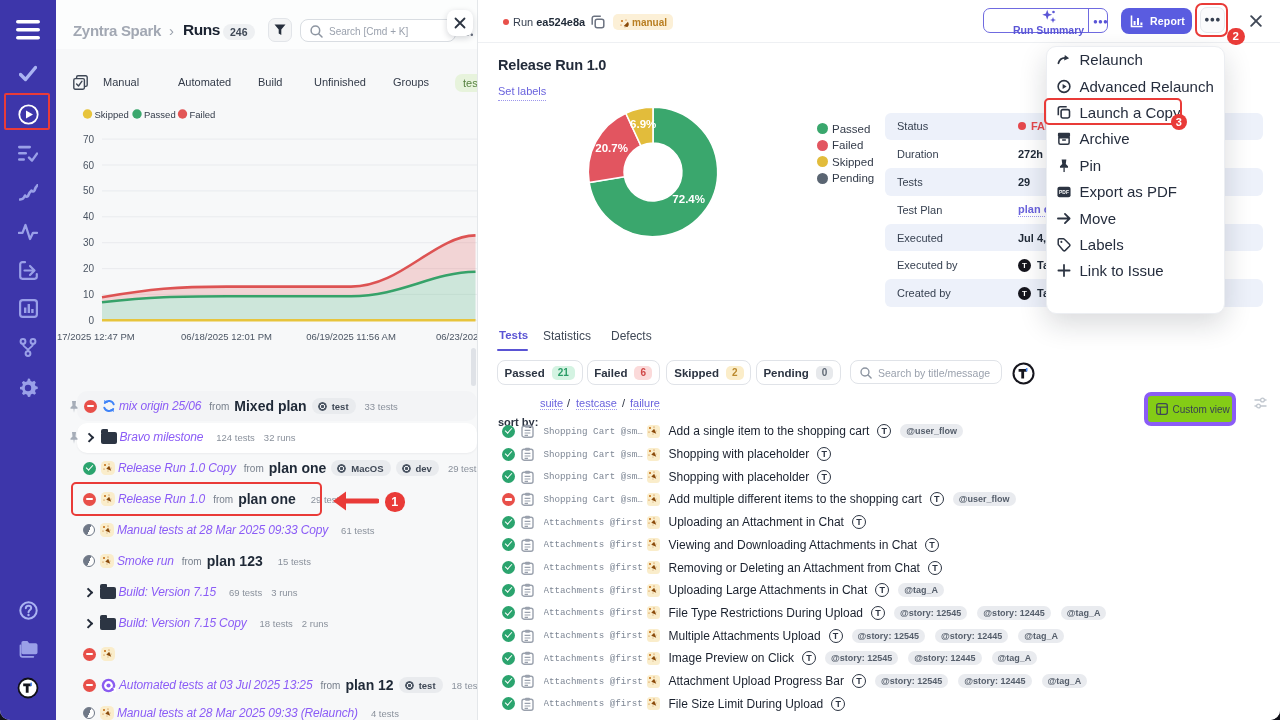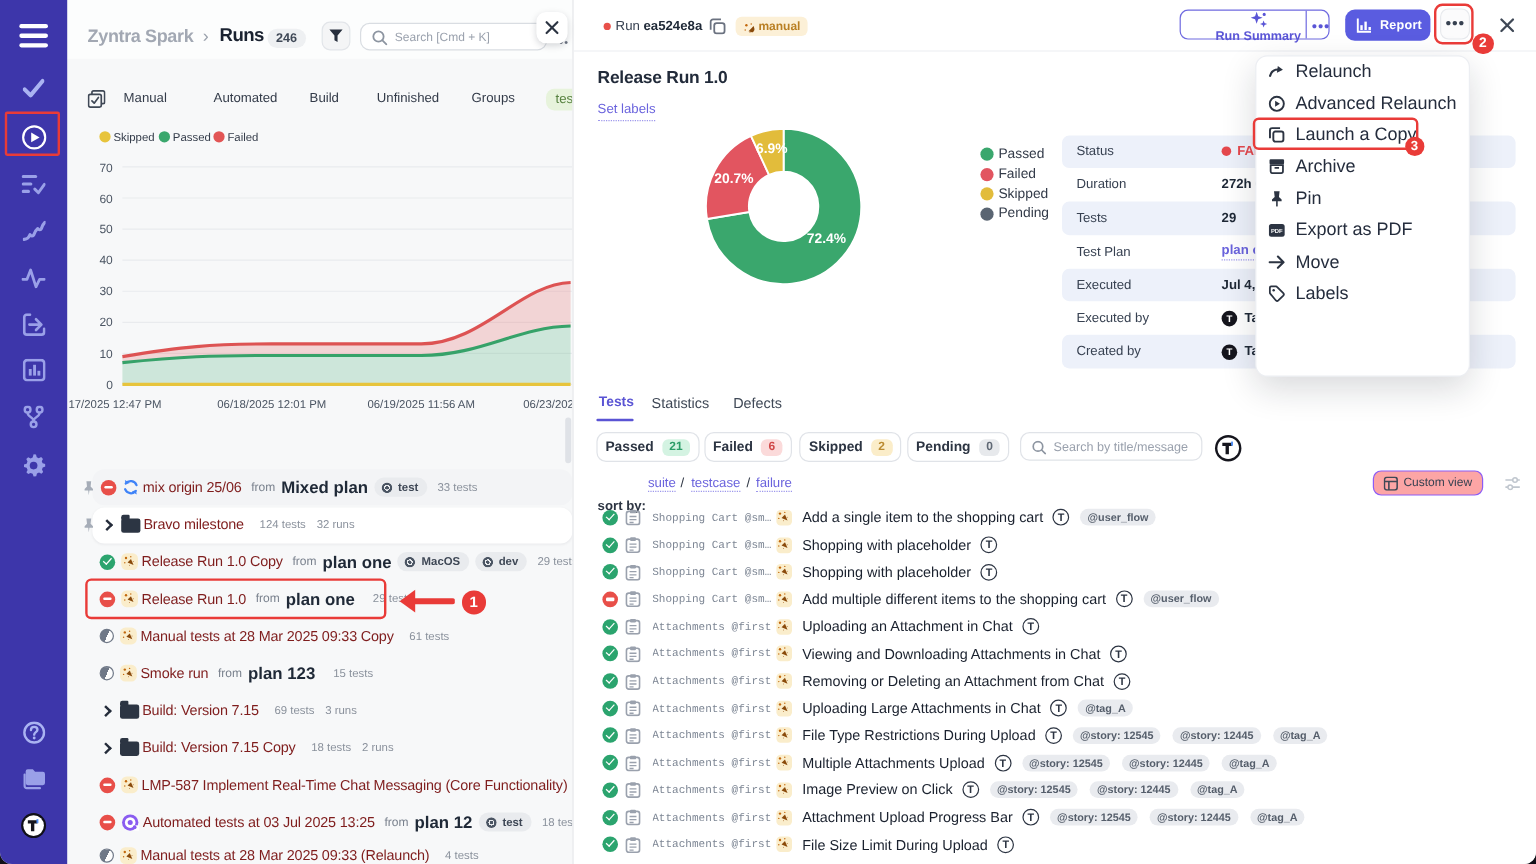--- a/index.html
+++ b/index.html
@@ -18,21 +18,21 @@
   border-left:1px solid #e4e7ea; }
 .chip { display:inline-flex; align-items:center; gap:4px; background:#e9ebee; border-radius:9px;
   padding:2.5px 7px; font-size:9.5px; color:#3f4856; font-weight:bold; }
 .redbox { position:absolute; border:2.5px solid #e93b38; }
 .redcirc { position:absolute; background:#e93b38; border-radius:50%; color:#fff; font-weight:bold;
   display:flex; align-items:center; justify-content:center; }
 
 .rrow { position:absolute; left:56px; height:26px; display:flex; align-items:center; gap:5px; padding-left:13px; }
 .rrow .ic-party { width:14px; height:14px; }
 .rrow .ic-party::after { border-left-width:5px; border-top-width:2.5px; border-bottom-width:2.5px; left:5.5px; top:5.5px; }
-.rrow .rt { font-size:12px; color:#7f1d1d; margin-left:-2px; white-space:nowrap; letter-spacing:-0.15px; }
+.rrow .rt { font-size:12px; color:#8b5cf6; margin-left:-2px; white-space:nowrap; letter-spacing:-0.15px;font-style:italic; }
 .rrow .rfrom { font-size:10px; color:#79818d; margin-left:3px; }
 .rrow .rplan { font-size:14px; font-weight:bold; color:#1f2937; }
 .rrow .rmeta { font-size:9.5px; color:#8a919c; margin-left:4px; white-space:nowrap; }
 .pin { width:10px; display:inline-flex; }
 .st-green, .st-red { width:13px; height:13px; border-radius:50%; position:relative; flex:none; }
 .st-green { background:#2ba46e; }
 .st-green::after { content:""; position:absolute; left:3.2px; top:3.2px; width:5.6px; height:2.8px;
   border-left:1.8px solid #fff; border-bottom:1.8px solid #fff; transform:rotate(-48deg); }
 .st-red { background:#e84f49; }
 .st-red::after { content:""; position:absolute; left:3px; top:5.5px; width:7px; height:2.2px; border-radius:1px; background:#fff; }
@@ -257,21 +257,20 @@
         <span class="chev"></span>
           <span class="ic-folder"></span>
         <span class="rt">Build: Version 7.15 Copy</span>
           <span class="rmeta" style="margin-left:8px;">18 tests</span>
           <span class="rmeta">2 runs</span>
       </div>
 
       <div class="rrow" style="top:641px; padding-left:27px; width:460px;">
         <span class="st-red"></span>
           <span class="ic-party"></span>
-        <span class="rt" style="white-space:nowrap;">LMP-587 Implement Real-Time Chat Messaging (Core Functionality)</span>
       </div>
 
       <div class="rrow" style="top:672px; padding-left:27px;">
         <span class="st-red"></span>
         <svg width="15" height="15" viewBox="0 0 15 15" style="flex:none;">
             <circle cx="7.5" cy="7.5" r="6.8" fill="#8a5cf0"></circle>
             <circle cx="7.5" cy="7.5" r="4.4" fill="#fff"></circle>
             <circle cx="7.5" cy="7.5" r="2.1" fill="#8a5cf0"></circle>
             <rect x="11" y="9.8" width="4" height="4.4" fill="#fff"></rect>
             <circle cx="11.2" cy="11.4" r="1.6" fill="#8a5cf0"></circle>
@@ -513,21 +512,21 @@
       <rect x="13.9" y="6" width="1.6" height="3.4" fill="#4f8ef5"></rect>
         </svg>
       </div>
 
     <div class="abs" style="left:20px; top:416px; font-size:11px; color:#2c3442; font-weight:bold;">sort by:</div>
     <div class="abs" style="left:62px; top:397px; font-size:11px; color:#6a63dd; border-bottom:1px dotted #9d97ec;">suite</div>
     <div class="abs" style="left:89px; top:397px; font-size:11px; color:#2c3442;">/</div>
     <div class="abs" style="left:98px; top:397px; font-size:11px; color:#6a63dd; border-bottom:1px dotted #9d97ec;">testcase</div>
     <div class="abs" style="left:144px; top:397px; font-size:11px; color:#2c3442;">/</div>
     <div class="abs" style="left:152px; top:397px; font-size:11px; color:#6a63dd; border-bottom:1px dotted #9d97ec;">failure</div>
-    <div class="abs" style="left:665.5px; top:392px; width:92px; height:21px; border:1px solid #8b5cf6; border-radius:7px; background:#fca5a5; display:flex; align-items:center;">
+    <div class="abs" style="left:665.5px; top:392px; width:92px; height:34px; border:4px solid #8b5cf6; border-radius:7px; background:#84cc16; display:flex; align-items:center;">
       <svg width="12" height="12" viewBox="0 0 12 12" style="margin-left:8px;">
           <rect x="0.7" y="0.7" width="10.6" height="10.6" rx="2" stroke="#3f4856" stroke-width="1.3" fill="none"></rect>
           <path d="M0.7 4.2 H11.3 M4.4 4.2 V11.3" stroke="#3f4856" stroke-width="1.3"></path>
         </svg>
       <span style="font-size:10px; color:#374151; margin-left:5px; font-weight:500;">Custom view</span>
       </div>
     <svg class="abs" style="left:776px; top:397px;" width="13" height="12" viewBox="0 0 13 12">
       <path d="M0.5 3 H12.5 M0.5 9 H12.5" stroke="#c0c6ce" stroke-width="1.4"></path>
       <circle cx="8.5" cy="3" r="1.9" fill="#fff" stroke="#c0c6ce" stroke-width="1.3"></circle>
       <circle cx="4.5" cy="9" r="1.9" fill="#fff" stroke="#c0c6ce" stroke-width="1.3"></circle>
@@ -766,20 +765,26 @@
           </svg>
           <span>Move</span>
         </div>
       <div class="mi" style="top:184.8px;">
           <svg width="15" height="15" viewBox="0 0 15 15">
             <path d="M1.3 6.8 V2.4 A1.1 1.1 0 0 1 2.4 1.3 H6.8 a1.6 1.6 0 0 1 1.1 0.5 l5.4 5.4 a1.6 1.6 0 0 1 0 2.2 l-4.4 4.4 a1.6 1.6 0 0 1 -2.2 0 L1.8 8 a1.6 1.6 0 0 1 -0.5 -1.2 z" stroke="#2c3442" stroke-width="1.6" fill="none"></path>
             <circle cx="4.7" cy="4.7" r="1.1" fill="#2c3442"></circle>
           </svg>
           <span>Labels</span>
         </div>
+      <div class="mi" style="top:211.2px;">
+          <svg width="15" height="15" viewBox="0 0 15 15">
+            <path d="M7.5 1.5 V13.5 M1.5 7.5 H13.5" stroke="#2c3442" stroke-width="1.9" stroke-linecap="round"></path>
+          </svg>
+          <span>Link to Issue</span>
+        </div>
     </div>
 
     <div class="redbox" style="left:71px; top:482px; width:251px; height:34px; border-radius:5px;"></div>
     <svg class="abs" style="left:331px; top:489px;" width="48" height="24" viewBox="0 0 48 24">
       <path d="M14 12 H46" stroke="#e93b38" stroke-width="5" stroke-linecap="round"></path>
       <path d="M15 2.5 L2 12 L15 21.5 Z" fill="#e93b38"></path>
       </svg>
     <div class="redcirc" style="left:385px; top:492px; width:19.5px; height:19.5px; font-size:12.5px;">1</div>
 
     <div class="redbox" style="left:1195px; top:3px; width:33px; height:34px; border-radius:7px;"></div>

